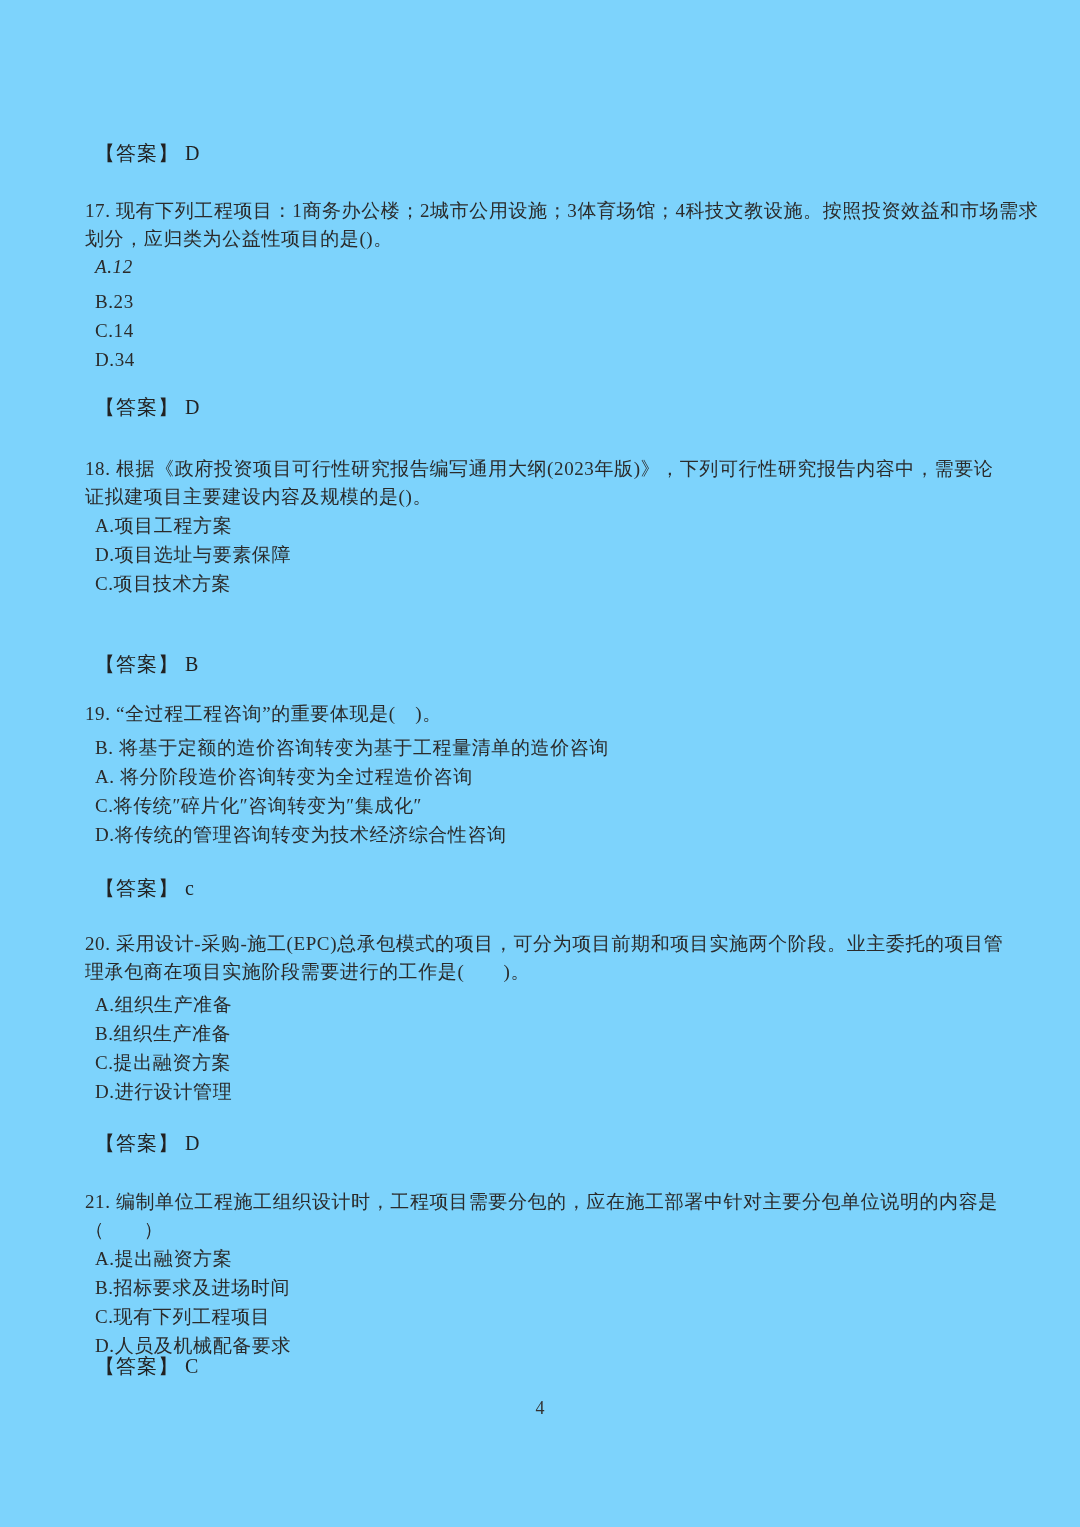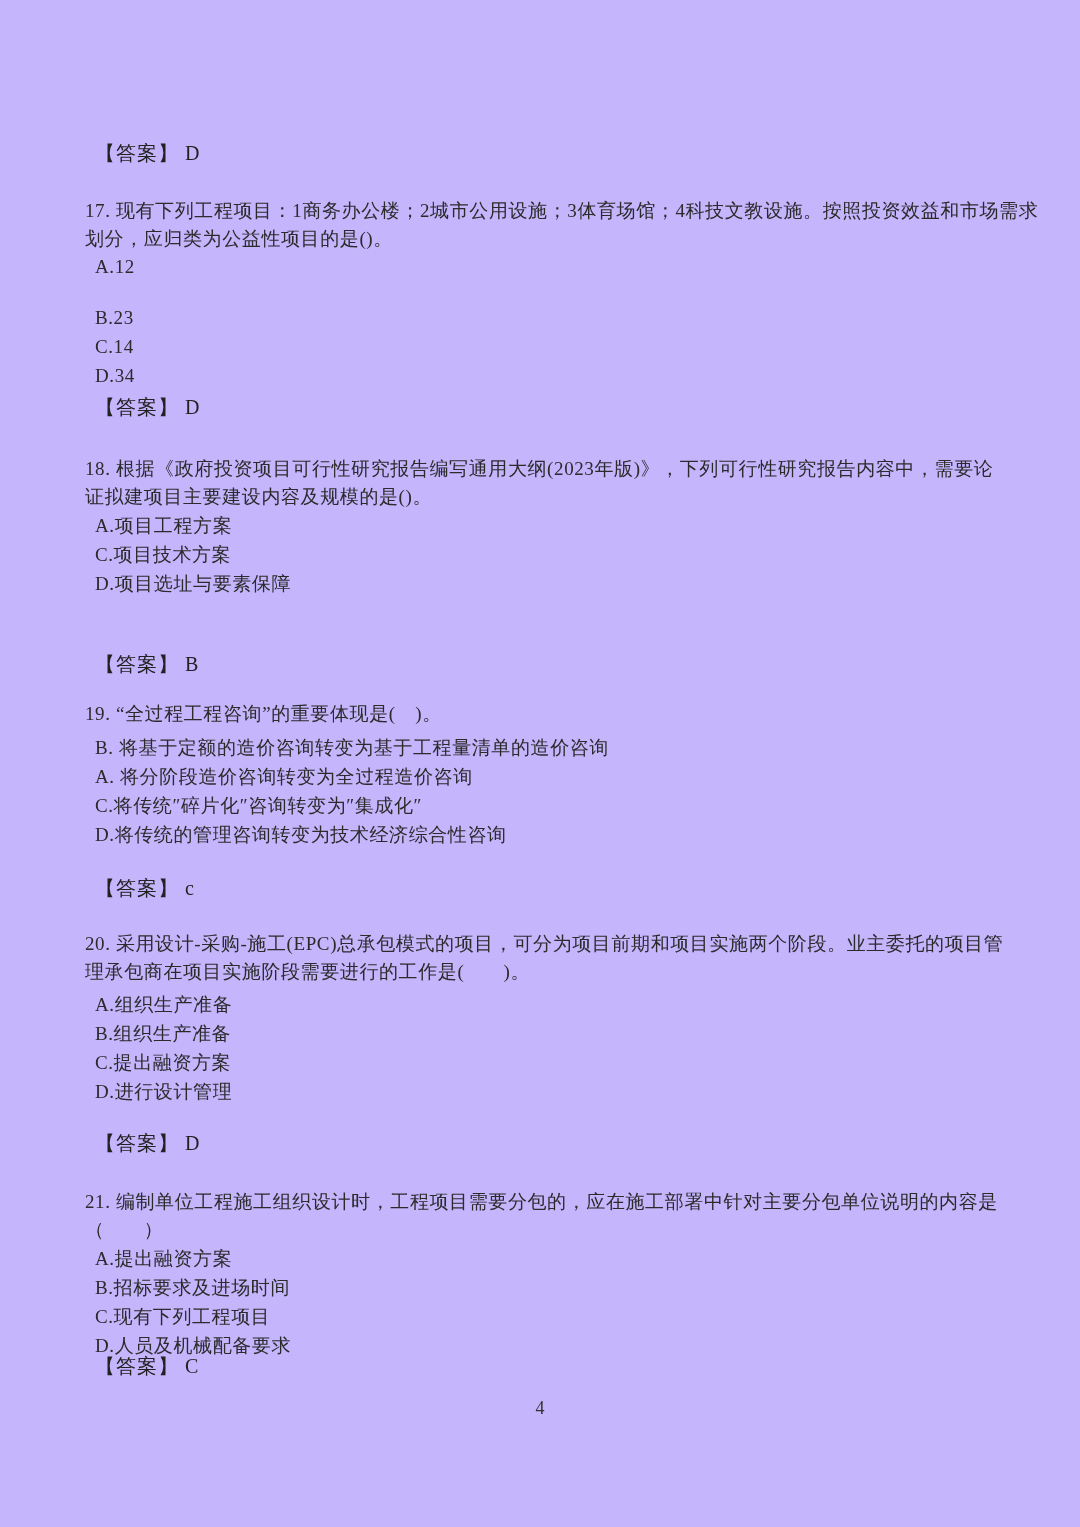--- a/index.html
+++ b/index.html
@@ -3,38 +3,38 @@
 <meta charset="utf-8">
 <style>
   html, body { margin: 0; padding: 0; }
   body {
     width: 1080px; height: 1527px;
     background: #ffffff;
     font-family: "Liberation Serif", "DejaVu Serif", serif;
     color: #2b2b2b;
     position: relative;
   }
-  .page { position: absolute; inset: 0; background: #c4b5fd; overflow: hidden; }
+  .page { position: absolute; inset: 0; background: #7dd3fc; overflow: hidden; }
   .ans {
     position: absolute; left: 95px;
     font-size: 20px; letter-spacing: 1px;
     white-space: nowrap; color: #222222;
   }
   .ans-val { margin-left: 6px; }
   .stem {
     position: absolute; left: 85px;
     font-size: 19px; letter-spacing: 0.6px;
   }
   .stem-line { display: block; line-height: 28px; white-space: nowrap; }
   .opts {
     position: absolute; left: 95px;
     font-size: 19px; letter-spacing: 0.6px;
   }
   .opt { line-height: 29px; white-space: nowrap; }
-  .gap-after { margin-bottom: 22px; }
+  .gap-after { margin-bottom: 6px; font-style: italic; }
   .page-num {
     position: absolute; left: 0; right: 0;
     text-align: center; font-size: 18px; color: #333333;
   }
 </style>
 </head>
 <body>
 
 <div class="page">
 
@@ -55,22 +55,22 @@
   <div class="ans" style="top:394px">
     <span class="ans-label">【答案】</span><span class="ans-val">D</span>
   </div>
 
   <div class="stem" style="top:455px">
     <span class="stem-line">18. 根据《政府投资项目可行性研究报告编写通用大纲(2023年版)》，下列可行性研究报告内容中，需要论</span>
     <span class="stem-line">证拟建项目主要建设内容及规模的是()。</span>
   </div>
   <div class="opts" style="top:511px">
     <div class="opt">A.项目工程方案</div>
+    <div class="opt">D.项目选址与要素保障</div>
     <div class="opt">C.项目技术方案</div>
-    <div class="opt">D.项目选址与要素保障</div>
   </div>
   <div class="ans" style="top:651px">
     <span class="ans-label">【答案】</span><span class="ans-val">B</span>
   </div>
 
   <div class="stem" style="top:700px">
     <span class="stem-line">19. “全过程工程咨询”的重要体现是(　)。</span>
   </div>
   <div class="opts" style="top:733px">
     <div class="opt">B. 将基于定额的造价咨询转变为基于工程量清单的造价咨询</div>

